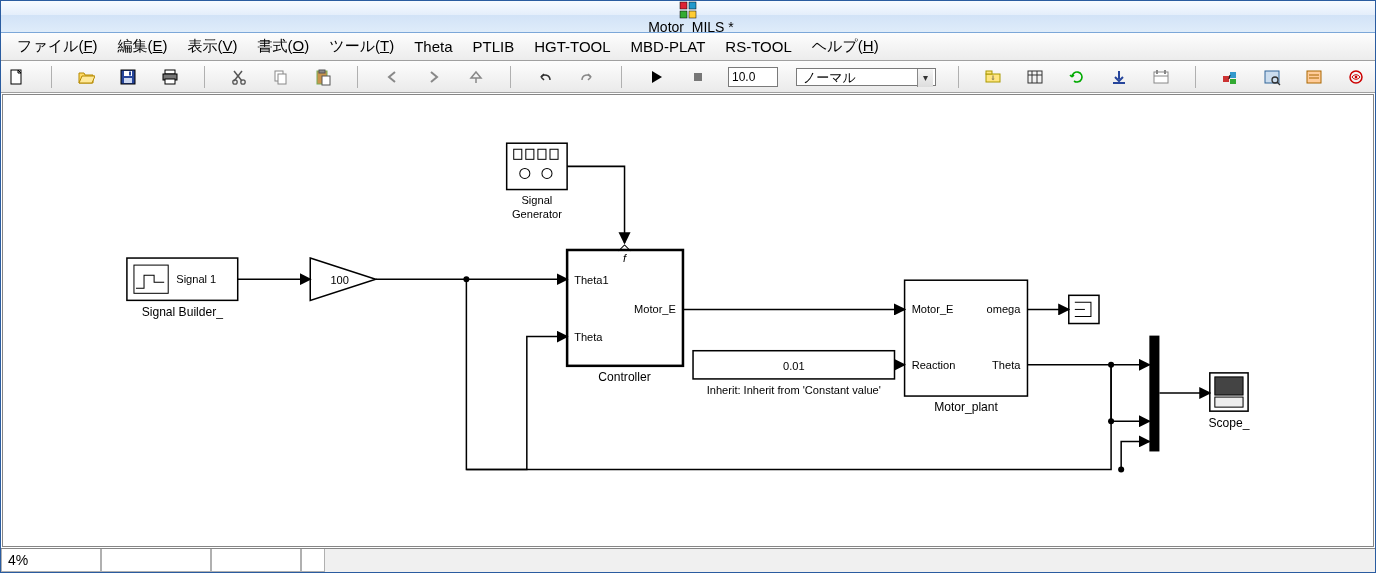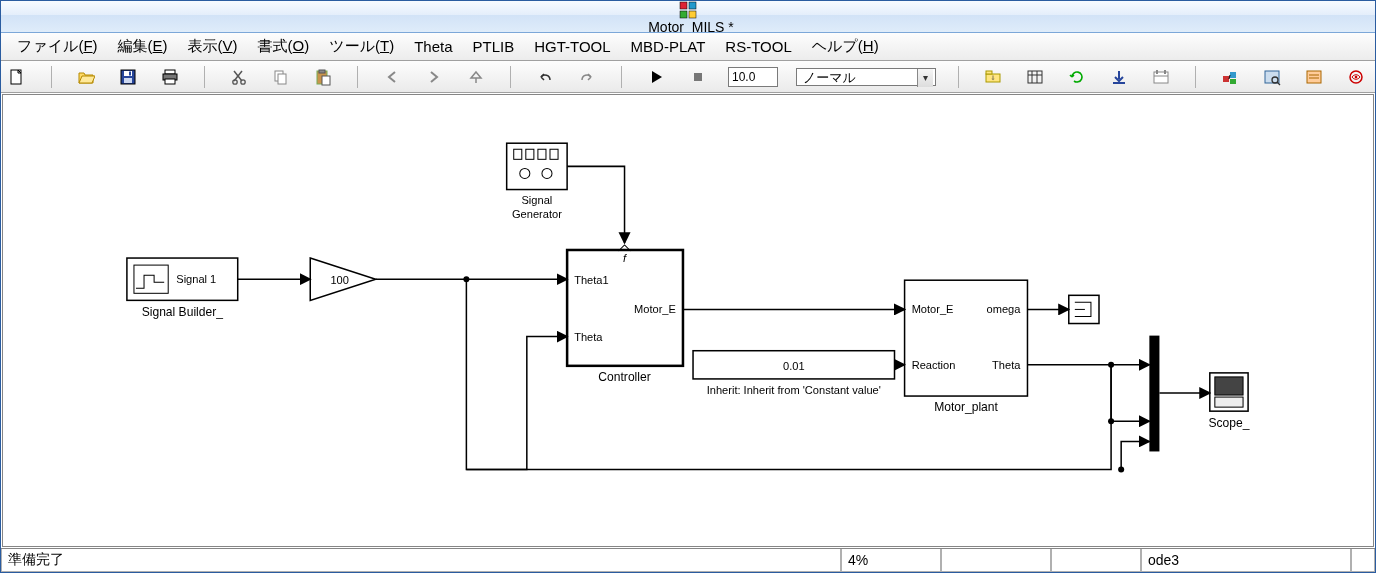--- a/index.html
+++ b/index.html
@@ -463,21 +463,19 @@
       <path class="wire" d="M1100 254 V310"></path>
 
       <path class="wire" d="M1110 358 V330 H1138" marker-end="url(#arr)"></path>
       <circle cx="1110" cy="358" r="3" fill="#000"></circle>
 
       <path class="wire" d="M1148 282 H1198" marker-end="url(#arr)"></path>
     </svg>
   </div>
 
   <div class="statusbar">
-    <div class="status-cell main">準備完了</div>
     <div class="status-cell" style="width:100px">4%</div>
     <div class="status-cell" style="width:110px"></div>
     <div class="status-cell" style="width:90px"></div>
-    <div class="status-cell" style="width:210px">ode3</div>
     <div class="status-cell" style="width:24px"></div>
   </div>
 
 </div>
 
 </body></html>

